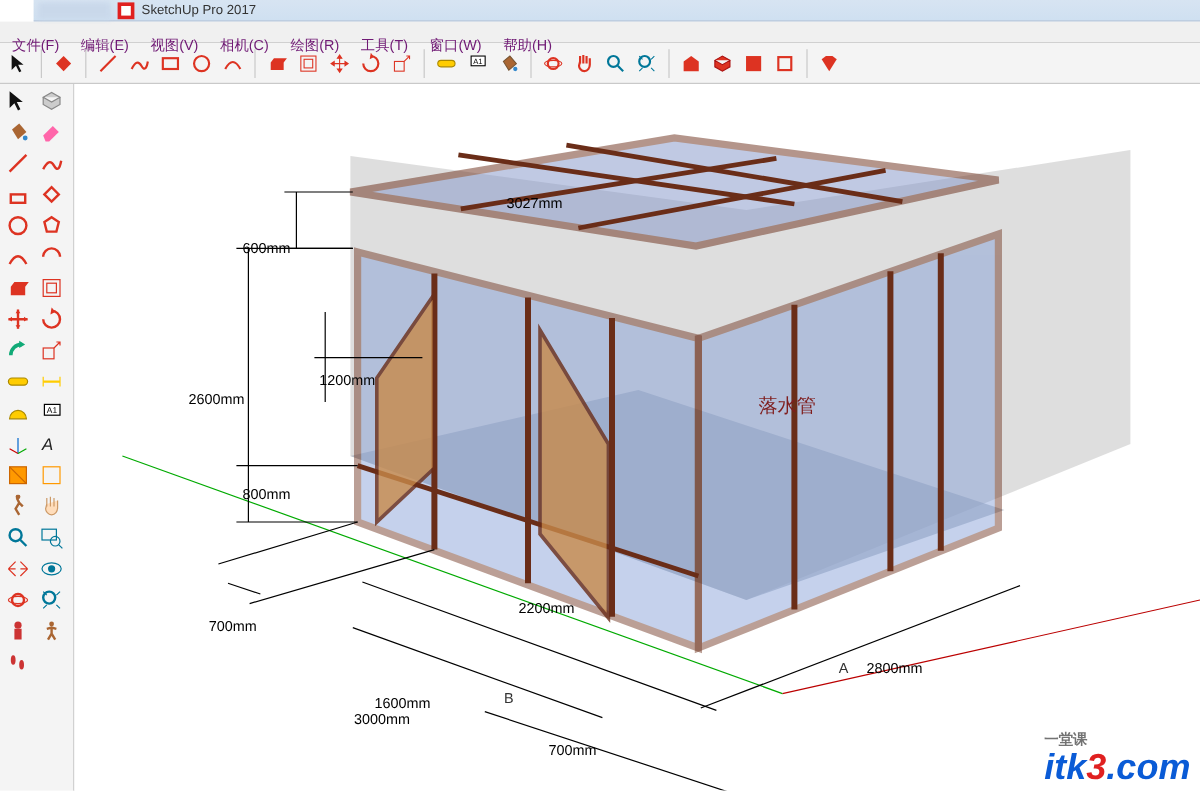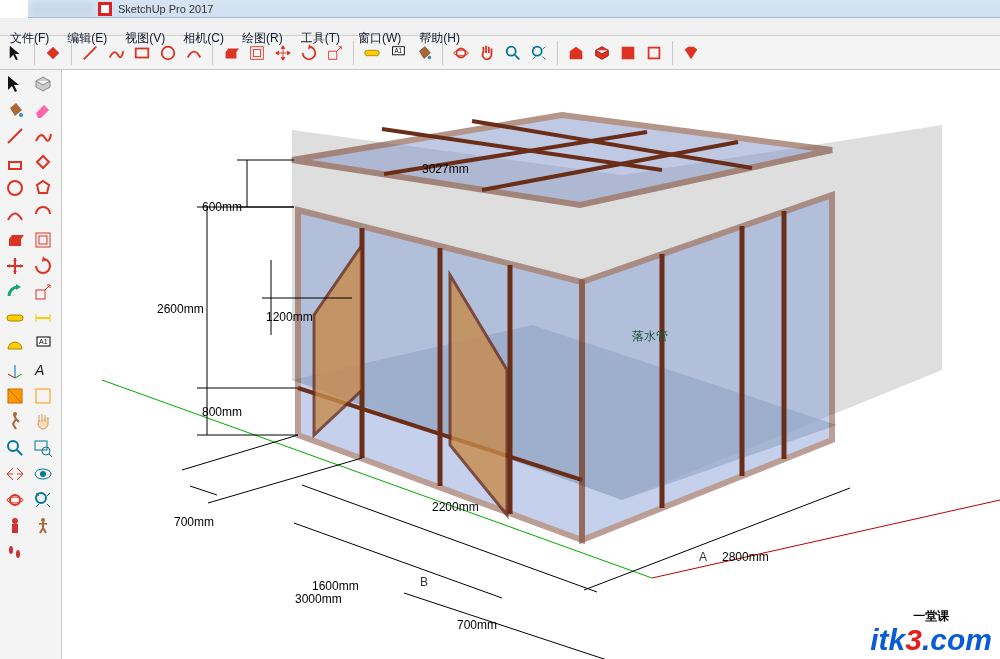--- a/index.html
+++ b/index.html
@@ -4,39 +4,39 @@
 <style>
 * { margin: 0; padding: 0; box-sizing: border-box; }
 body { font-family: "Microsoft YaHei", Tahoma, sans-serif; font-size: 12px; background: #fff; overflow: hidden; width: 1000px; height: 659px; }
 
 .title-bar { height: 18px; background: linear-gradient(#d7e4f2, #cfe0f1); display: flex; align-items: center; padding: 0 4px; font-size: 11px; color: #333; border-bottom: 1px solid #9fb6d1; margin-left: 28px; }
 .title-bar .app-icon { width:14px; height:14px; background:#e02020; display:inline-block; margin-right:6px; position:relative; }
 .title-bar .app-icon::after{content:""; position:absolute; inset:3px; background:#fff;}
 .title-bar .blur { width:60px; height:14px; background:#c9d8ea; filter:blur(2px); margin-right:6px; }
 
 .menu-bar { height: 18px; background: #f0f0f0; display: flex; align-items: center; padding: 0 4px; font-size: 12px; gap: 6px; border-bottom:1px solid #d0d0d0;}
-.menu-item { padding: 0 6px; color:#0f172a;margin-top:24px; }
+.menu-item { padding: 0 6px; color:#701a75;margin-top:24px; }
 
 .h-toolbar { height: 34px; background: #f4f4f4; border-bottom: 1px solid #c9c9c9; display: flex; align-items: center; padding: 0 6px; gap: 6px; }
 .h-toolbar .sep { width:1px; height:24px; background:#c9c9c9; margin:0 2px; }
 .tool-ic { width:20px; height:20px; display:inline-flex; align-items:center; justify-content:center; cursor:pointer; border:1px solid transparent; }
 .tool-ic svg{width:18px;height:18px;}
 
 .work-area { display:flex; height:589px; }
 .left-rail { width:62px; min-width:62px; background:#f4f4f4; border-right:1px solid #c9c9c9; display:flex; flex-wrap:wrap; align-content:flex-start; padding:2px; gap:2px 2px; }
 .left-rail .tool-ic{width:26px;height:24px;}
 .left-rail .tool-ic svg{width:20px;height:20px;}
 
 .viewport { flex:1; position:relative; background:#fff; overflow:hidden; }
 .dim-label{ position:absolute; font-size:12px; color:#000; font-family:Arial,sans-serif; white-space:nowrap;text-align:right;}
-.ann-label{ position:absolute; font-size:12px; color:#14532d; }
+.ann-label{ position:absolute; font-size:16px; color:#7f1d1d; }
 .marker{ position:absolute; font-size:12px; color:#333; }
 .watermark{position:absolute; right:8px; bottom:4px; font:italic 700 30px/1 Arial,sans-serif; color:#0a5bd6;}
 .watermark .three{color:#e02020;}
-.watermark .tag{font:700 12px "Microsoft YaHei"; color:#000000; display:block; text-align:center;}
+.watermark .tag{font:700 12px "Microsoft YaHei"; color:#737373; display:block; text-align:left;}
 </style>
 </head>
 <body>
 
 <div class="title-bar">
   <span class="blur"></span>
   <span class="app-icon"></span>
   <span>SketchUp Pro 2017</span>
 </div>
 
@@ -448,21 +448,21 @@
 
         <line x1="240" y1="415" x2="535" y2="522"></line>
         <line x1="232" y1="453" x2="440" y2="528"></line>
         <line x1="342" y1="523" x2="545" y2="590"></line>
         <line x1="522" y1="520" x2="788" y2="418"></line>
       </g>
     </svg>
 
     <span class="dim-label" style="left:360px;top:92px">3027mm</span>
     <span class="dim-label" style="left:140px;top:130px">600mm</span>
-    <span class="dim-label" style="left:95px; top:232px">2600mm</span>
+    <span class="dim-label" style="left:95px; top:256px">2600mm</span>
     <span class="dim-label" style="left:204px;top:240px">1200mm</span>
     <span class="dim-label" style="left:140px;top:335px">800mm</span>
     <span class="dim-label" style="left:370px;top:430px">2200mm</span>
     <span class="dim-label" style="left:112px;top:445px">700mm</span>
     <span class="dim-label" style="left:250px;top:509px">1600mm</span>
     <span class="dim-label" style="left:233px;top:522px">3000mm</span>
     <span class="dim-label" style="left:395px;top:548px">700mm</span>
     <span class="dim-label" style="left:660px;top:480px">2800mm</span>
 
     <span class="ann-label" style="left:570px;top:258px">落水管</span>

